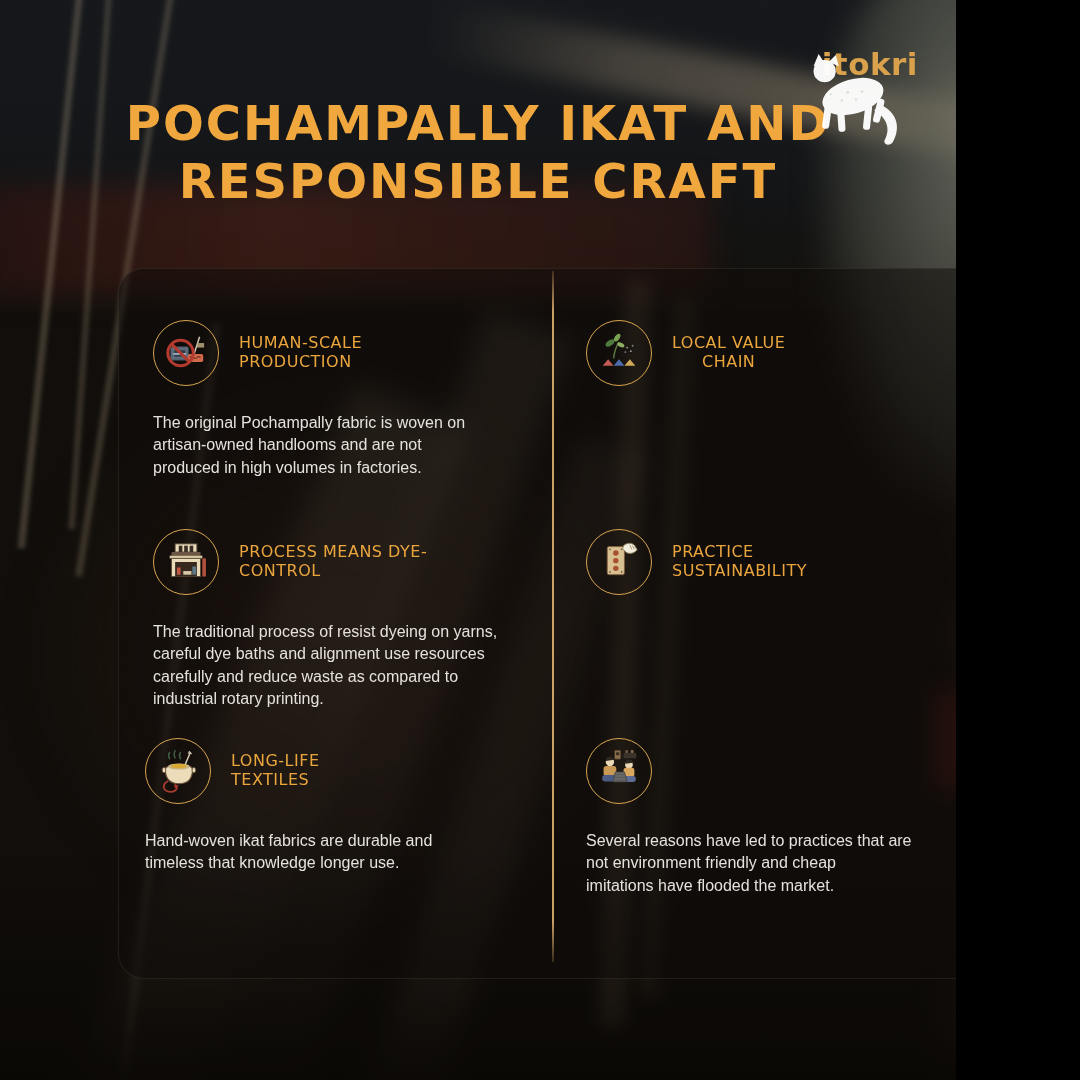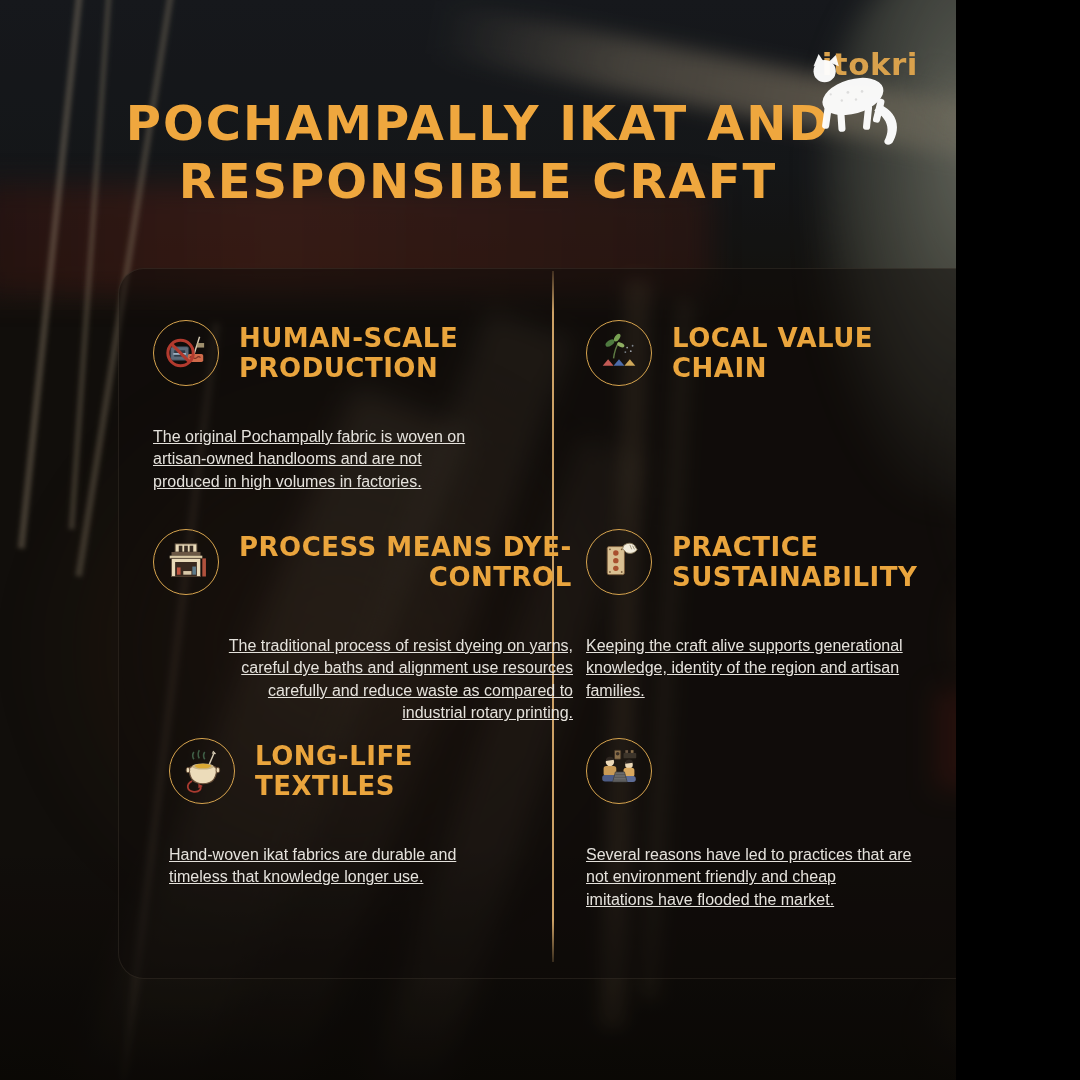--- a/index.html
+++ b/index.html
@@ -50,30 +50,30 @@
   .logo{position:absolute;top:46px;right:38px;font-family:"DejaVu Sans",sans-serif;
     font-weight:bold;font-size:31px;letter-spacing:.5px;color:#D9A14C;z-index:4;}
   .cat{position:absolute;left:797px;top:54px;width:122px;height:96px;z-index:4;opacity:.96;}
 
   
   .panel{position:absolute;left:118px;top:268px;width:879px;height:709px;
     background:rgba(16,12,9,.52);border:1px solid rgba(140,125,105,.16);border-radius:26px;z-index:2;}
   .divider{position:absolute;left:433px;top:2px;bottom:16px;width:2px;
     background:linear-gradient(180deg,rgba(214,169,106,.2),rgba(214,169,106,.95) 6%,rgba(214,169,106,.95) 94%,rgba(214,169,106,.2));}
   .card{position:absolute;width:420px;}
-  .p0{left:34px;top:51px;}  .p1{left:467px;top:51px;}
-  .p2{left:34px;top:260px;text-align:right;} .p3{left:467px;top:260px;}
-  .p4{left:50px;top:469px;} .p5{left:467px;top:469px;}
+  .p0{left:34px;top:51px;}  .p1{left:467px;top:51px;text-align:center;}
+  .p2{left:34px;top:260px;} .p3{left:467px;top:260px;}
+  .p4{left:26px;top:469px;} .p5{left:467px;top:469px;}
   .card-head{display:flex;align-items:center;gap:20px;}
   .icon-circle{flex:none;width:64px;height:64px;border:1.5px solid #D7A44E;border-radius:50%;
     display:flex;align-items:center;justify-content:center;}
   .icon-circle svg{width:58px;height:58px;}
-  .card-title{margin:0;font-family:"DejaVu Sans",sans-serif;font-weight:bold;font-size:26px;
+  .card-title{margin:0;font-family:"DejaVu Sans",sans-serif;font-weight:normal;font-size:16px;
     line-height:1.16;letter-spacing:.5px;color:#EAA53D;white-space:pre-line;}
-  .card-body{margin:40px 0 0 0;font-size:16px;line-height:1.4;color:#E5E2DC;white-space:pre-line;text-decoration:underline;}
+  .card-body{margin:26px 0 0 0;font-size:16px;line-height:1.4;color:#E5E2DC;white-space:pre-line;}
 </style>
 </head>
 <body>
 
 <div class="canvas">
 
   <div class="bg">
     <div class="bg-top"></div>
     <div class="bg-carpet"></div>
     <div class="bg-warm"></div>
@@ -211,23 +211,20 @@
             <circle cx="22" cy="43" r="1" fill="#7a5c3a"></circle>
               <circle cx="35" cy="43" r="1" fill="#7a5c3a"></circle>
             <path d="M37,14 C41,10.5 46,10.5 49,13.5 L52,18.5 C49,22.5 44,23.5 40,21.5 L36,17.5 Z" fill="#f2ecdc" stroke="#8a7a5a" stroke-width="1"></path>
             <line x1="44" y1="13" x2="46" y2="18" stroke="#8a7a5a" stroke-width=".8"></line>
             <line x1="47" y1="14" x2="49" y2="18" stroke="#8a7a5a" stroke-width=".8"></line>
           </svg>
         </div>
         <h2 class="card-title">PRACTICE
 SUSTAINABILITY</h2>
       </div>
-      <p class="card-body">Keeping the craft alive supports generational
-knowledge, identity of the region and artisan
-families.</p>
     </section>
 
     <section class="card p4">
       <div class="card-head">
         <div class="icon-circle">
           <svg viewBox="0 0 64 64">
             <path d="M23,11 q-2.5,4 0,8" stroke="#3f5e46" stroke-width="1.7" fill="none"></path>
             <path d="M29,9 q-2.5,5 0,9" stroke="#3f5e46" stroke-width="1.7" fill="none"></path>
             <path d="M35,11 q-2.5,4 0,8" stroke="#3f5e46" stroke-width="1.7" fill="none"></path>
             <line x1="45" y1="13" x2="39" y2="27" stroke="#d8cdb6" stroke-width="1.6"></line>

